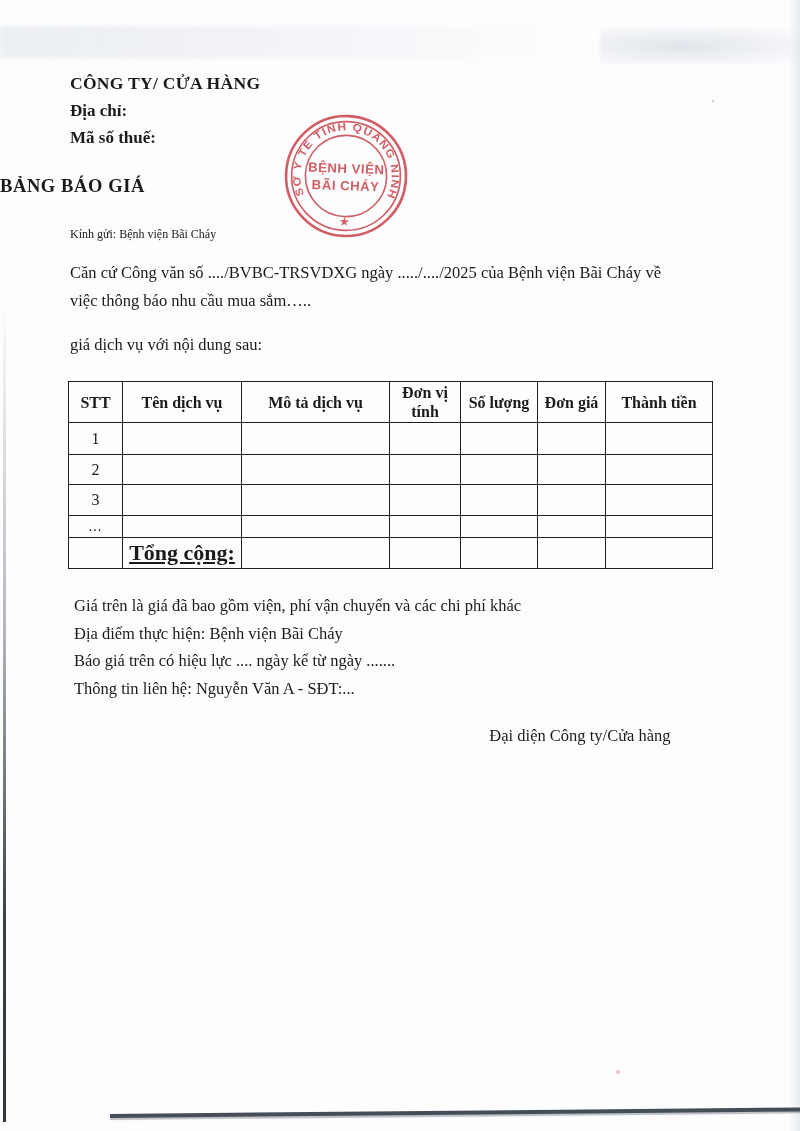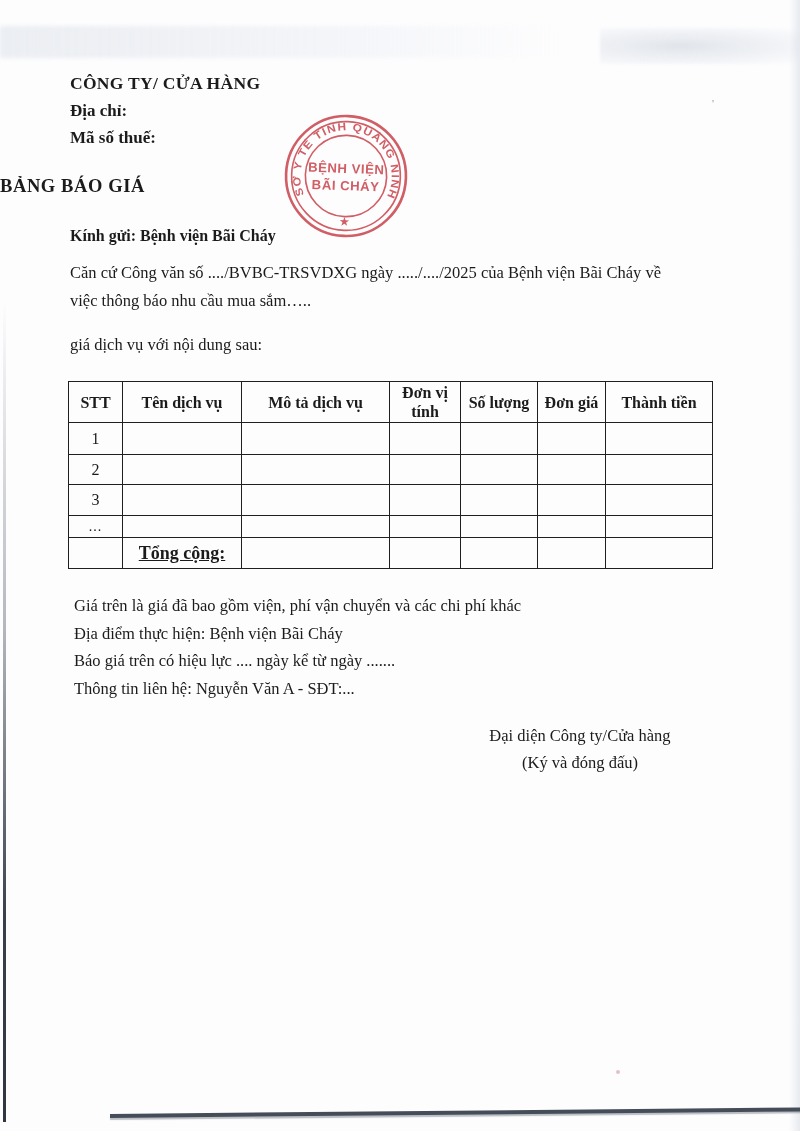--- a/index.html
+++ b/index.html
@@ -27,34 +27,34 @@
     background:#d8a0ac;opacity:.65;}
   
   .company-block{position:absolute;left:70px;top:70px;font-weight:bold;font-size:17px;line-height:27px;}
   .company-block .l1{font-size:17.5px;letter-spacing:.3px;}
   
   .stamp{position:absolute;left:283px;top:113px;width:126px;height:126px;z-index:2;opacity:.88;}
   
   .doc-title{position:absolute;left:0;top:176px;width:794px;text-align:left;z-index:5;
     font-weight:bold;font-size:18.5px;letter-spacing:.6px;}
   
-  .recipient{position:absolute;left:70px;top:227px;font-weight:bold;font-size:16px;}
+  .recipient{position:absolute;left:70px;top:227px;font-weight:normal;font-size:12px;}
   .para{position:absolute;left:70px;width:648px;font-size:16.5px;line-height:28px;}
   .para.p1{top:259px;}
   .para.p2{top:331px;}
   
   table.quote{position:absolute;left:68px;top:381px;width:644px;border-collapse:collapse;
     table-layout:fixed;font-size:16px;}
   table.quote td,table.quote th{border:1.7px solid #1f1f1f;padding:0;text-align:center;vertical-align:middle;overflow:hidden;}
   table.quote th{font-size:16px;font-weight:bold;line-height:19px;padding:1px 2px;}
   tr.hdr{height:41px;} tr.r1{height:32px;} tr.r2{height:30px;} tr.r3{height:31px;}
   tr.rdots{height:22px;} tr.rtotal{height:31px;}
   td.stt{font-size:16px;}
   tr.rdots td.stt{font-size:14px;letter-spacing:1px;}
-  td.total-label{text-align:left;padding-left:7px;font-weight:bold;text-decoration:underline;font-size:18px;}
+  td.total-label{text-align:left;padding-left:7px;font-weight:bold;text-decoration:underline;font-size:22px;}
   
   .notes{position:absolute;left:74px;top:592px;font-size:16.5px;line-height:27.5px;width:640px;}
   
   .signature{position:absolute;left:455px;top:722px;width:250px;text-align:center;
     font-size:16.5px;line-height:27px;}
 </style>
 </head>
 <body>
 
 <div class="page">
@@ -176,16 +176,15 @@
 
   <div class="notes">
     <div>Giá trên là giá đã bao gồm viện, phí vận chuyển và các chi phí khác</div>
     <div>Địa điểm thực hiện: Bệnh viện Bãi Cháy</div>
     <div>Báo giá trên có hiệu lực .... ngày kể từ ngày .......</div>
     <div>Thông tin liên hệ: Nguyễn Văn A - SĐT:...</div>
   </div>
 
   <div class="signature">
     <div>Đại diện Công ty/Cửa hàng</div>
-    <div>(Ký và đóng đấu)</div>
   </div>
 
 </div>
 
 </body></html>

